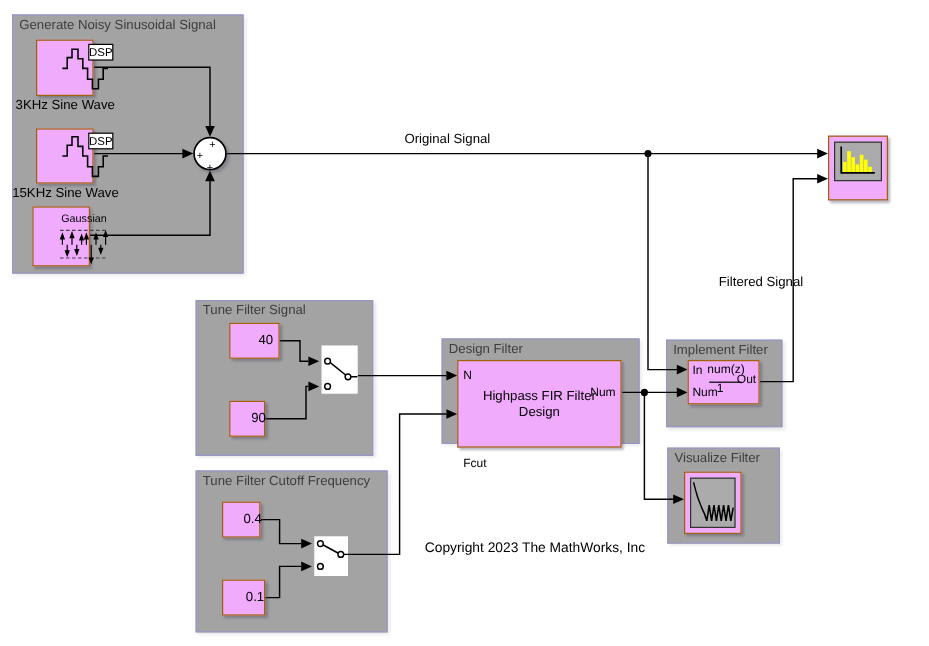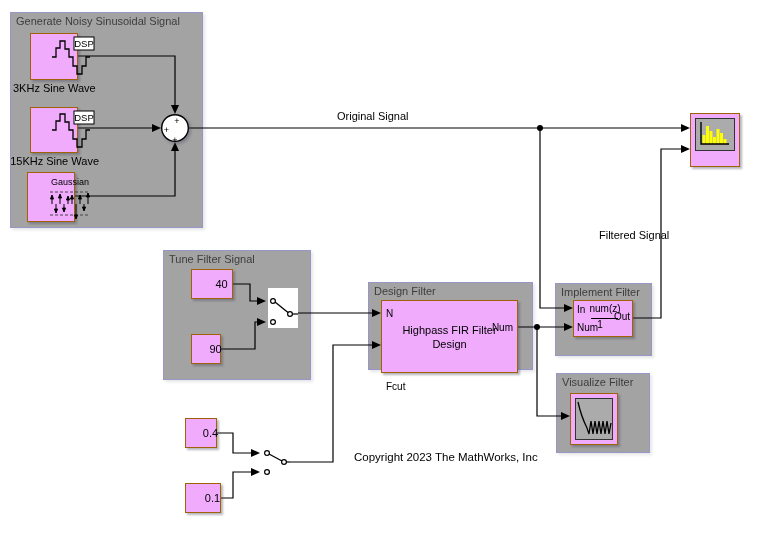--- a/index.html
+++ b/index.html
@@ -25,20 +25,23 @@
 </head>
 <body>
 
 <div id="canvas">
 
   <div class="area" style="left:10px;top:12px;width:193px;height:216px;">
     <div class="area-title">Generate Noisy Sinusoidal Signal</div>
   </div>
   <div class="area" style="left:163px;top:250px;width:148px;height:130px;">
     <div class="area-title">Tune Filter Signal</div>
+  </div>
+  <div class="area" style="left:163px;top:392px;width:160px;height:135px;">
+    <div class="area-title">Tune Filter Cutoff Frequency</div>
   </div>
   <div class="area" style="left:368px;top:282px;width:165px;height:88px;">
     <div class="area-title">Design Filter</div>
   </div>
   <div class="area" style="left:555px;top:283px;width:97px;height:73px;">
     <div class="area-title">Implement Filter</div>
   </div>
   <div class="area" style="left:556px;top:373px;width:94px;height:80px;">
     <div class="area-title">Visualize Filter</div>
   </div>

